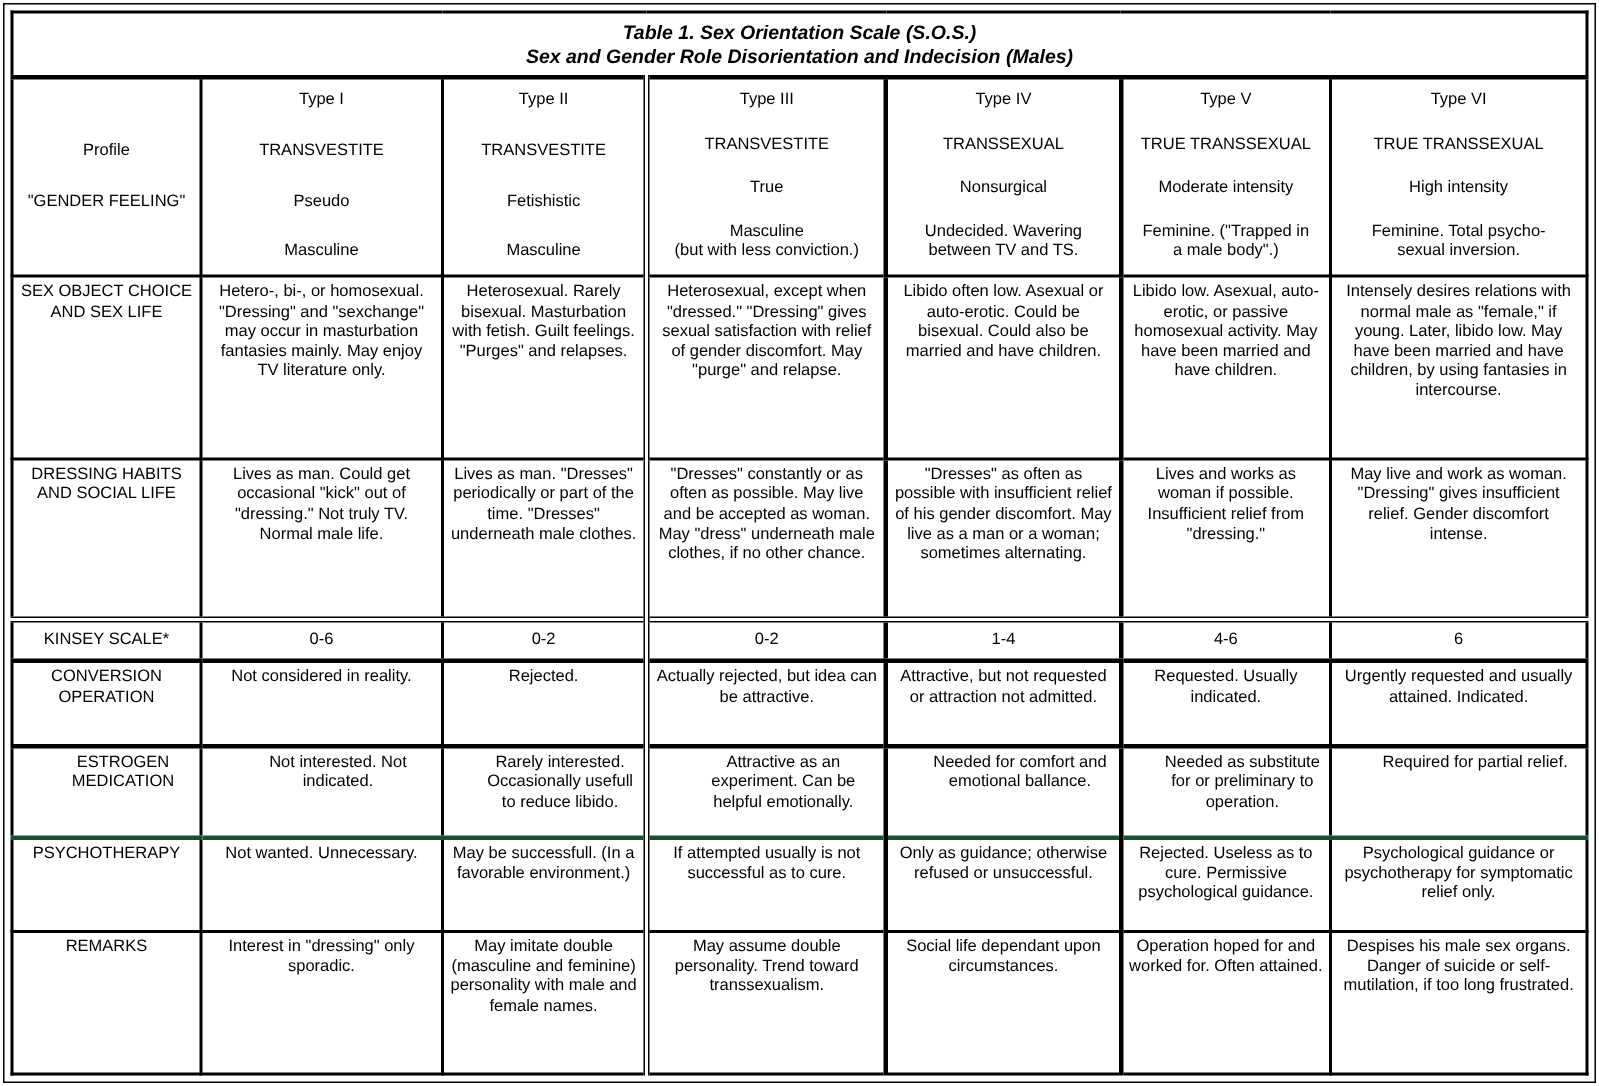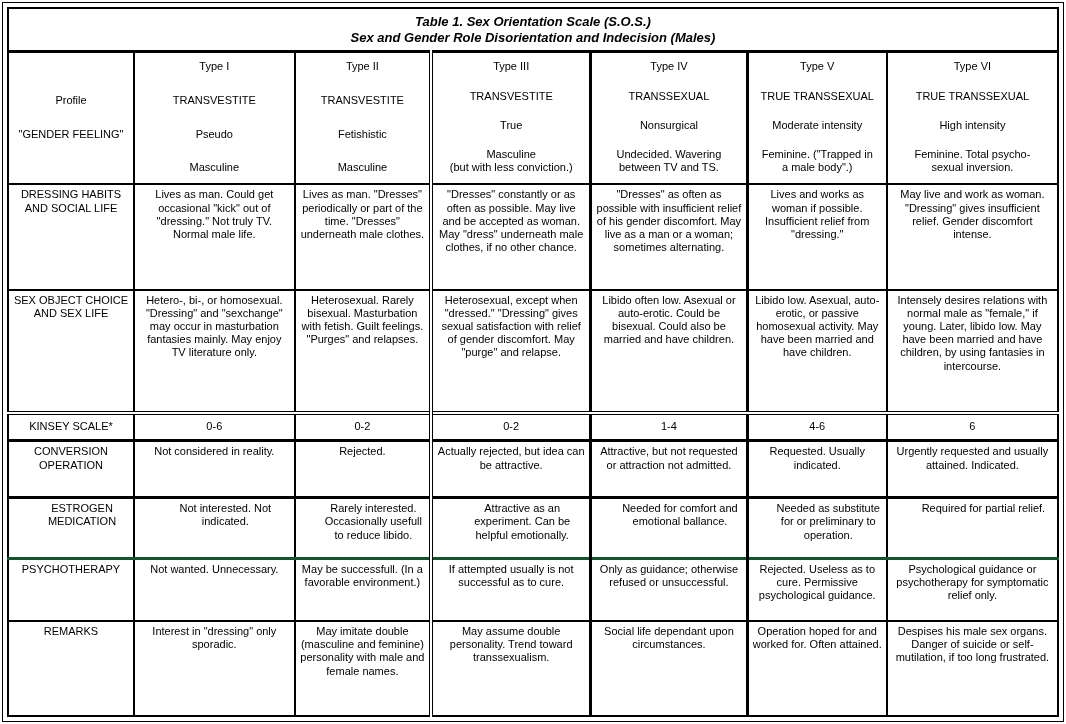--- a/index.html
+++ b/index.html
@@ -138,37 +138,37 @@
         <div class="pslot">Type VI</div>
         <div class="pslot">TRUE TRANSSEXUAL</div>
         <div class="pslot">High intensity</div>
         <div class="pslot">Feminine. Total psycho-
 sexual inversion.</div>
       </div>
     </td>
   </tr>
 
   <tr>
+    <td class="c0" style="height:110px">SEX OBJECT CHOICE AND SEX LIFE</td>
+    <td class="c1">Hetero-, bi-, or homosexual. "Dressing" and "sexchange" may occur in masturbation fantasies mainly. May enjoy TV literature only.</td>
+    <td class="c2">Heterosexual. Rarely bisexual. Masturbation with fetish. Guilt feelings. "Purges" and relapses.</td>
+    <td class="c3">Heterosexual, except when "dressed." "Dressing" gives sexual satisfaction with relief of gender discomfort. May "purge" and relapse.</td>
+    <td class="c4">Libido often low. Asexual or auto-erotic. Could be bisexual. Could also be married and have children.</td>
+    <td class="c5">Libido low. Asexual, auto-erotic, or passive homosexual activity. May have been married and have children.</td>
+    <td class="c6">Intensely desires relations with normal male as "female," if young. Later, libido low. May have been married and have children, by using fantasies in intercourse.</td>
+  </tr>
+
+  <tr>
     <td class="c0" style="height:94px">DRESSING HABITS AND SOCIAL LIFE</td>
     <td class="c1">Lives as man. Could get occasional "kick" out of "dressing." Not truly TV. Normal male life.</td>
     <td class="c2">Lives as man. "Dresses" periodically or part of the time. "Dresses" underneath male clothes.</td>
     <td class="c3">"Dresses" constantly or as often as possible. May live and be accepted as woman. May "dress" underneath male clothes, if no other chance.</td>
     <td class="c4">"Dresses" as often as possible with insufficient relief of his gender discomfort. May live as a man or a woman; sometimes alternating.</td>
     <td class="c5">Lives and works as woman if possible. Insufficient relief from "dressing."</td>
     <td class="c6">May live and work as woman. "Dressing" gives insufficient relief. Gender discomfort intense.</td>
-  </tr>
-
-  <tr>
-    <td class="c0" style="height:110px">SEX OBJECT CHOICE AND SEX LIFE</td>
-    <td class="c1">Hetero-, bi-, or homosexual. "Dressing" and "sexchange" may occur in masturbation fantasies mainly. May enjoy TV literature only.</td>
-    <td class="c2">Heterosexual. Rarely bisexual. Masturbation with fetish. Guilt feelings. "Purges" and relapses.</td>
-    <td class="c3">Heterosexual, except when "dressed." "Dressing" gives sexual satisfaction with relief of gender discomfort. May "purge" and relapse.</td>
-    <td class="c4">Libido often low. Asexual or auto-erotic. Could be bisexual. Could also be married and have children.</td>
-    <td class="c5">Libido low. Asexual, auto-erotic, or passive homosexual activity. May have been married and have children.</td>
-    <td class="c6">Intensely desires relations with normal male as "female," if young. Later, libido low. May have been married and have children, by using fantasies in intercourse.</td>
   </tr>
 
   <tr class="tr-kinsey">
     <td class="c0 kinsey-cell" style="height:22px">KINSEY SCALE*</td>
     <td class="c1 kinsey-cell">0-6</td>
     <td class="c2 kinsey-cell">0-2</td>
     <td class="c3 kinsey-cell">0-2</td>
     <td class="c4 kinsey-cell">1-4</td>
     <td class="c5 kinsey-cell">4-6</td>
     <td class="c6 kinsey-cell">6</td>

